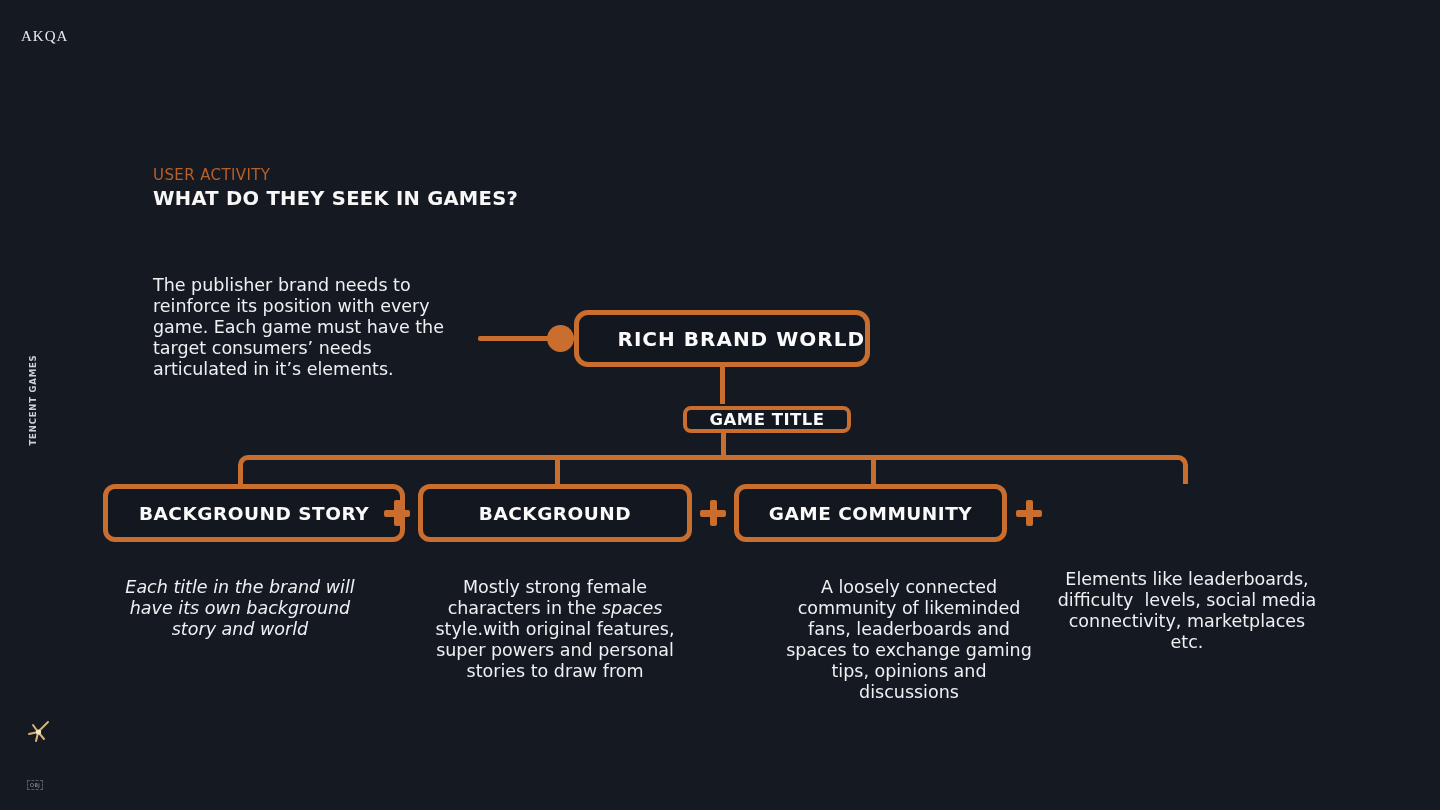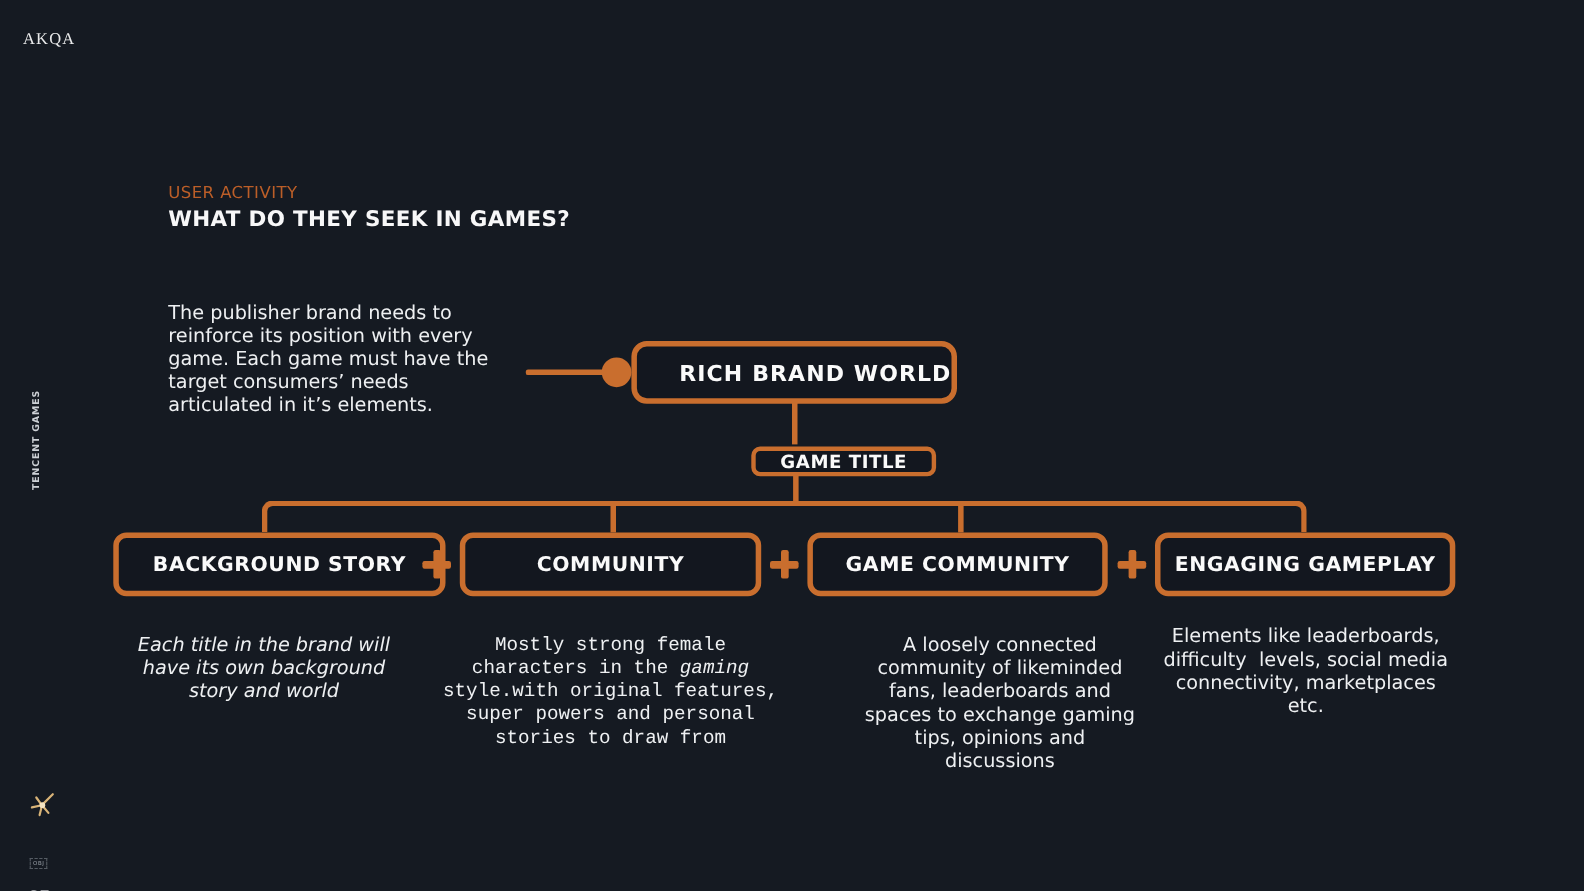--- a/index.html
+++ b/index.html
@@ -63,21 +63,21 @@
   .plus::before,.plus::after{content:"";position:absolute;background:var(--accent);border-radius:2px;}
   .plus::before{left:0;top:10px;width:26px;height:7px;}
   .plus::after{left:10px;top:0;width:7px;height:26px;}
   .plus-0{left:384px;}
   .plus-1{left:700px;}
   .plus-2{left:1016px;}
 
   .card-desc{width:312px;top:577px;font-size:17.5px;line-height:21px;text-align:center;
     white-space:pre-line;color:#eef0f2;}
   .desc-0{left:84px;font-style:italic;}
-  .desc-1{left:399px;font-family:Liberation Mono, monospace;}
+  .desc-1{left:399px;}
   .desc-2{left:753px;}
   .desc-3{left:1031px;top:569px;}
   .italic{font-style:italic;}
 
   .firefly{left:25px;top:718px;width:28px;height:28px;}
 </style>
 </head>
 <body>
 
 <div class="slide">
@@ -107,36 +107,33 @@
   <div class="abs vline v2"></div>
   <div class="abs h-connector"></div>
   <div class="abs vline drop-b drop-1"></div>
   <div class="abs vline drop-b drop-2"></div>
 
   <div class="abs node card card-0">
     <span>BACKGROUND STORY</span>
   </div>
   <div class="abs plus plus-0"></div>
   <div class="abs node card card-1">
-    <span>COMMUNITY</span>
+    <span>BACKGROUND</span>
   </div>
   <div class="abs plus plus-1"></div>
   <div class="abs node card card-2">
     <span>GAME COMMUNITY</span>
   </div>
   <div class="abs plus plus-2"></div>
-  <div class="abs node card card-3">
-    <span>ENGAGING GAMEPLAY</span>
-  </div>
 
   <div class="abs card-desc desc-0">Each title in the brand will
 have its own background
 story and world</div>
   <div class="abs card-desc desc-1"><span>Mostly strong female
-characters in the </span><span class="italic">gaming</span><span>
+characters in the </span><span class="italic">spaces</span><span>
 style.with original features,
 super powers and personal
 stories to draw from</span></div>
   <div class="abs card-desc desc-2">A loosely connected
 community of likeminded
 fans, leaderboards and
 spaces to exchange gaming
 tips, opinions and
 discussions</div>
   <div class="abs card-desc desc-3">Elements like leaderboards,

